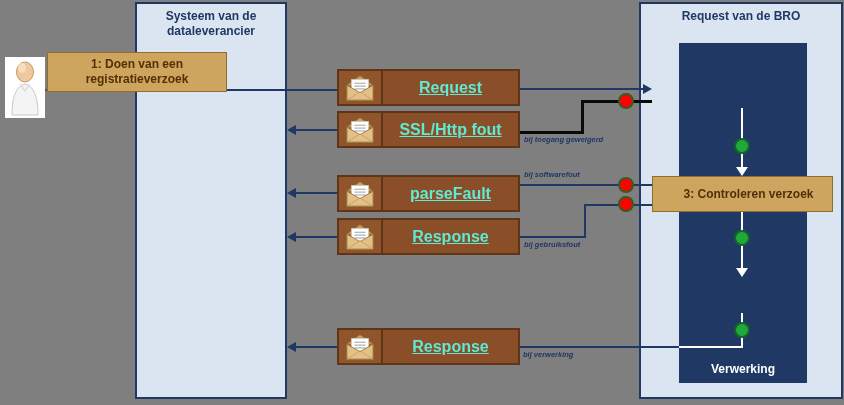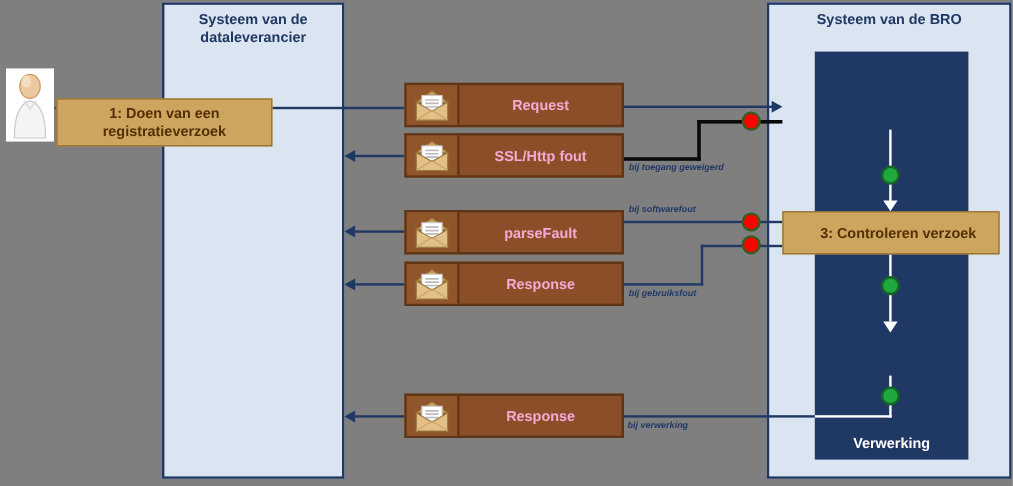--- a/index.html
+++ b/index.html
@@ -15,32 +15,32 @@
 
   
   #strip{position:absolute;left:679px;top:43px;width:128px;height:340px;background:#1f3864;}
   #processing-label{position:absolute;left:679px;top:362px;width:128px;text-align:center;
     color:#ffffff;font-weight:bold;font-size:12px;}
 
   
   .step{position:absolute;background:#cda55e;border:1.5px solid #8f6d2f;box-sizing:border-box;
     color:#532f05;font-weight:bold;font-size:12px;display:flex;align-items:center;justify-content:center;
     text-align:center;line-height:1.25;z-index:6;}
-  #step1{left:47px;top:82px;width:180px;height:40px;}
+  #step1{left:47px;top:52px;width:180px;height:40px;}
   #step2{left:652px;top:71px;width:181px;height:37px;}
   #step3{left:652px;top:176px;width:181px;height:36px;padding-left:12px;}
   #step4{left:652px;top:277px;width:181px;height:36px;}
 
   
   .msg{position:absolute;left:337px;width:183px;height:37px;background:#8a4f28;
     border:2px solid #5f3517;box-sizing:border-box;display:flex;z-index:6;}
   .msg .env{width:42px;border-right:2px solid #5f3517;background:#91552b;
     display:flex;align-items:center;justify-content:center;}
   .msg .lbl{flex:1;display:flex;align-items:center;justify-content:center;
-    color:#f9a8d4;font-weight:bold;font-size:12px;}
+    color:#5eead4;font-weight:bold;font-size:16px;text-decoration:underline;}
   #msg-request{top:69px;}
   #msg-ssl{top:111px;}
   #msg-parsefault{top:175px;}
   #msg-response1{top:218px;}
   #msg-response2{top:328px;}
 
   
   .hline,.vline{position:absolute;z-index:4;}
   .hline{height:2px;background:#1f3864;}
   .vline{width:2px;background:#1f3864;}
@@ -71,21 +71,21 @@
 </style>
 </head>
 <body>
 
 <div id="canvas">
 
   <div id="lane-left" class="lane">
     <div class="lane-title">Systeem van de dataleverancier</div>
   </div>
   <div id="lane-right" class="lane">
-    <div class="lane-title">Systeem van de BRO</div>
+    <div class="lane-title">Request van de BRO</div>
   </div>
 
   <div id="strip"></div>
   <div id="processing-label">Verwerking</div>
 
   <div class="vwhite" style="left:741px;top:108px;height:60px;"></div>
   <div class="arr-down-white" style="left:736px;top:167px;"></div>
   <div class="vwhite" style="left:741px;top:212px;height:56px;"></div>
   <div class="arr-down-white" style="left:736px;top:268px;"></div>
   <div class="vwhite" style="left:741px;top:313px;height:35px;"></div>

